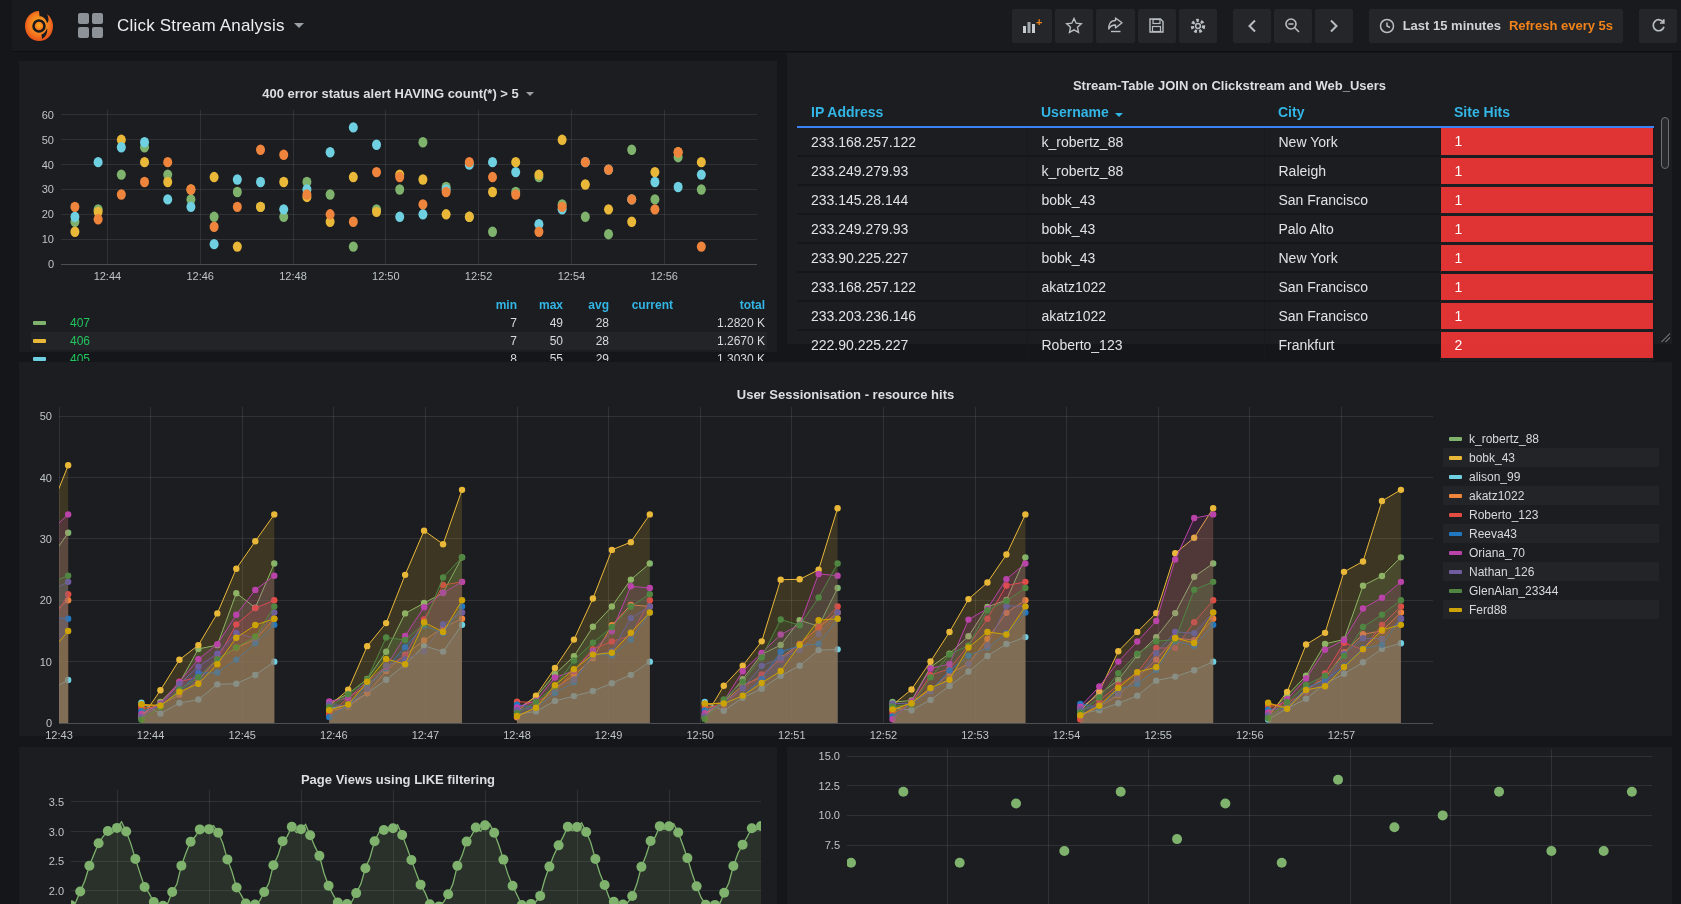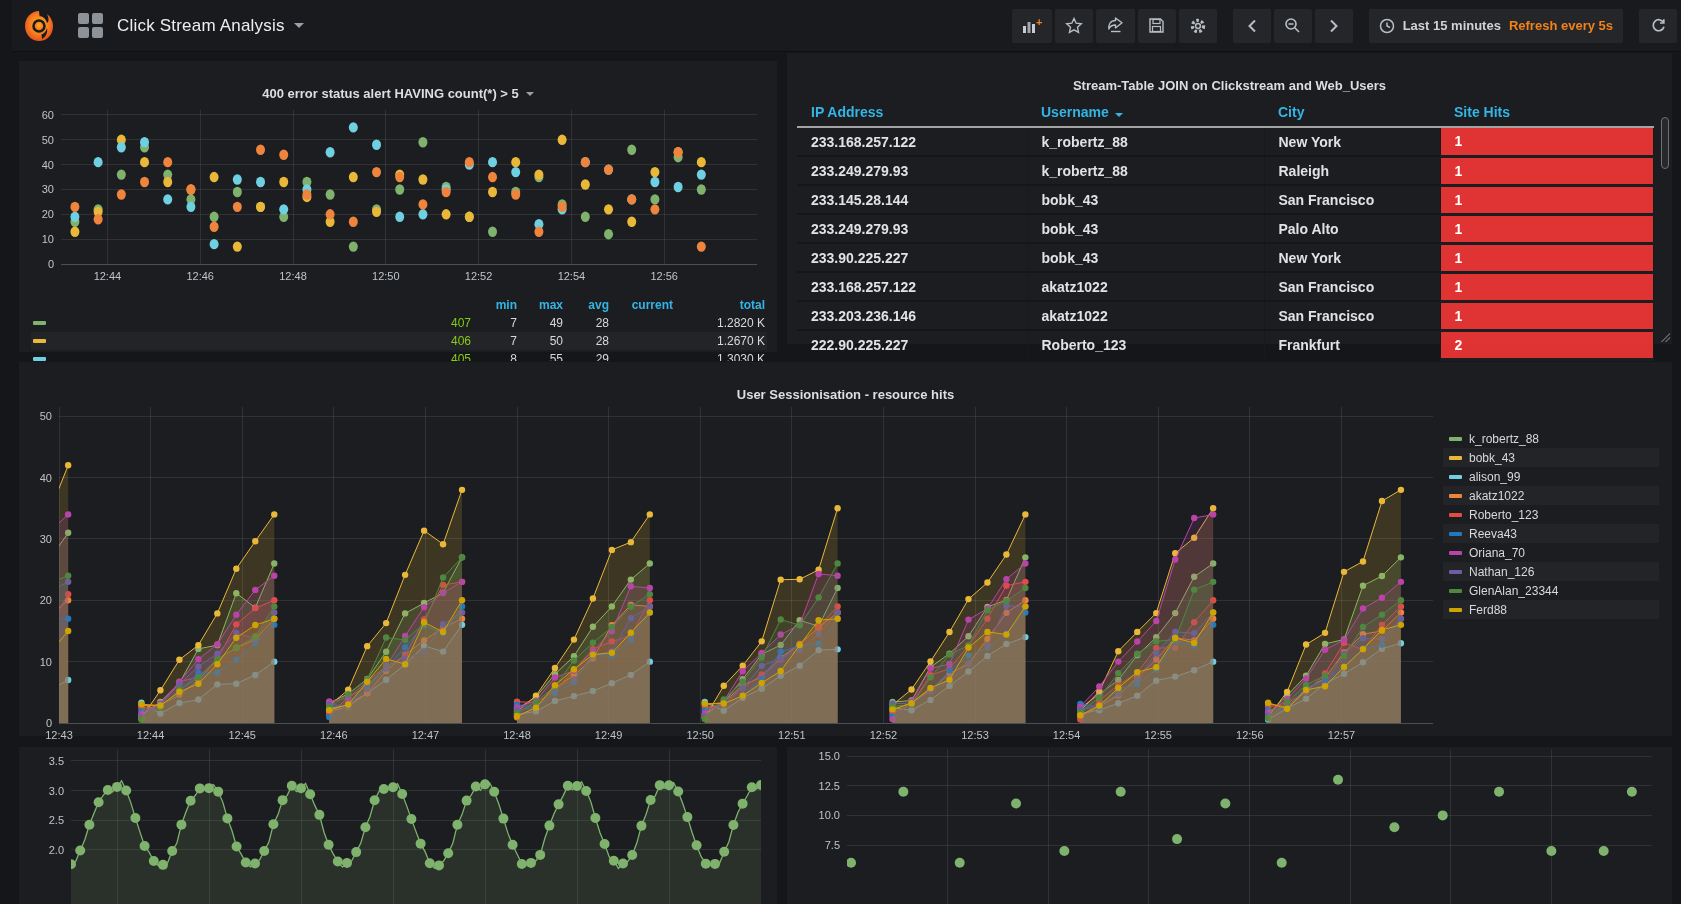--- a/index.html
+++ b/index.html
@@ -33,33 +33,33 @@
   svg text.tick { font-family:"Liberation Sans","DejaVu Sans",sans-serif; font-size:11px; fill:#bfc4c9; }
   svg text.tick.y { text-anchor:end; }
   svg text.tick.x { text-anchor:middle; }
   svg line.grid { stroke:rgba(255,255,255,0.09); stroke-width:1; shape-rendering:crispEdges; }
   svg line.axisline { stroke:rgba(255,255,255,0.22); stroke-width:1; shape-rendering:crispEdges; }
 
   
   .lg-table { margin:4px 10px 0 12px; font-size:12px; }
   .lg-row { display:flex; align-items:center; height:18px; padding:0 2px; }
   .lg-row:nth-child(odd):not(.lg-head) { background:rgba(255,255,255,0.035); }
-  .lg-name { flex:1; display:flex; align-items:center; gap:24px; cursor:pointer; color:#84cc16;justify-content:space-between; }
+  .lg-name { flex:1; display:flex; align-items:center; gap:24px; cursor:pointer; color:#22c55e; }
   .swatch { width:13px; height:4px; border-radius:1px; display:inline-block; }
   .lg-v { width:46px; text-align:right; }
   .lg-v.cur { width:64px; } .lg-v.tot { width:92px; }
   .lg-head { color:#33b5e5; font-weight:700; }
   .lg-head .lg-v { cursor:pointer; }
 
   
   .tbl { width:100%; border-collapse:collapse; font-size:14px; table-layout:fixed; }
   .tbl th { color:#33b5e5; font-weight:700; text-align:left; padding:6px 0 6px 14px;
-    border-bottom:2px solid #a3a3a3; cursor:pointer; }
+    border-bottom:2px solid #3b82f6; cursor:pointer; }
   .tbl td { padding:0 0 0 14px; height:29px; border-bottom:2px solid #141619;
-    border-right:1px solid #17191c; color:#e0e2e4;font-weight:bold; }
+    border-right:1px solid #17191c; color:#e0e2e4; }
   .tbl td.hit { background:rgba(245,54,54,0.9); color:#fff; border-bottom:3px solid #1b1d20; }
   .th-caret { display:inline-block; width:0; height:0; border-left:4px solid transparent;
     border-right:4px solid transparent; border-top:4px solid #33b5e5; margin-left:6px; }
   .tbl-scrollbar { position:absolute; right:3px; top:64px; width:8px; height:52px;
     border:1px solid #6e7277; border-radius:4px; background:rgba(255,255,255,0.05); cursor:pointer; }
   .resize-corner { position:absolute; right:2px; bottom:2px; width:10px; height:10px; cursor:nwse-resize;
     background:linear-gradient(135deg, transparent 55%, #5a5e63 55%, #5a5e63 65%, transparent 65%, transparent 75%, #5a5e63 75%, #5a5e63 85%, transparent 85%); }
 
   
   .sess-body { display:flex; }
@@ -1329,20 +1329,23 @@
         </li>
       <li>
           <i class="swatch" style="background: rgb(204, 163, 0);"></i>
           <span>Ferd88</span>
         </li>
     </ul>
   </div>
 </section>
 
 <section class="panel" style="left:18px; top:746px; width:760px; height:200px;">
+  <div class="panel-title">
+    <span>Page Views using LIKE filtering</span>
+  </div>
   <svg id="chart-pageviews" width="744" height="170" style="margin-left:8px">
       <line x1="44" x2="734" y1="102.78571428571429" y2="102.78571428571429" class="grid"></line>
       <text x="37" y="106.78571428571429" class="tick y">2.0</text>
       <line x1="44" x2="734" y1="73.14285714285715" y2="73.14285714285715" class="grid"></line>
       <text x="37" y="77.14285714285715" class="tick y">2.5</text>
       <line x1="44" x2="734" y1="43.5" y2="43.5" class="grid"></line>
       <text x="37" y="47.5" class="tick y">3.0</text>
       <line x1="44" x2="734" y1="13.85714285714287" y2="13.85714285714287" class="grid"></line>
       <text x="37" y="17.85714285714287" class="tick y">3.5</text>
       <line x1="90" x2="90" y1="2" y2="168" class="grid"></line>

